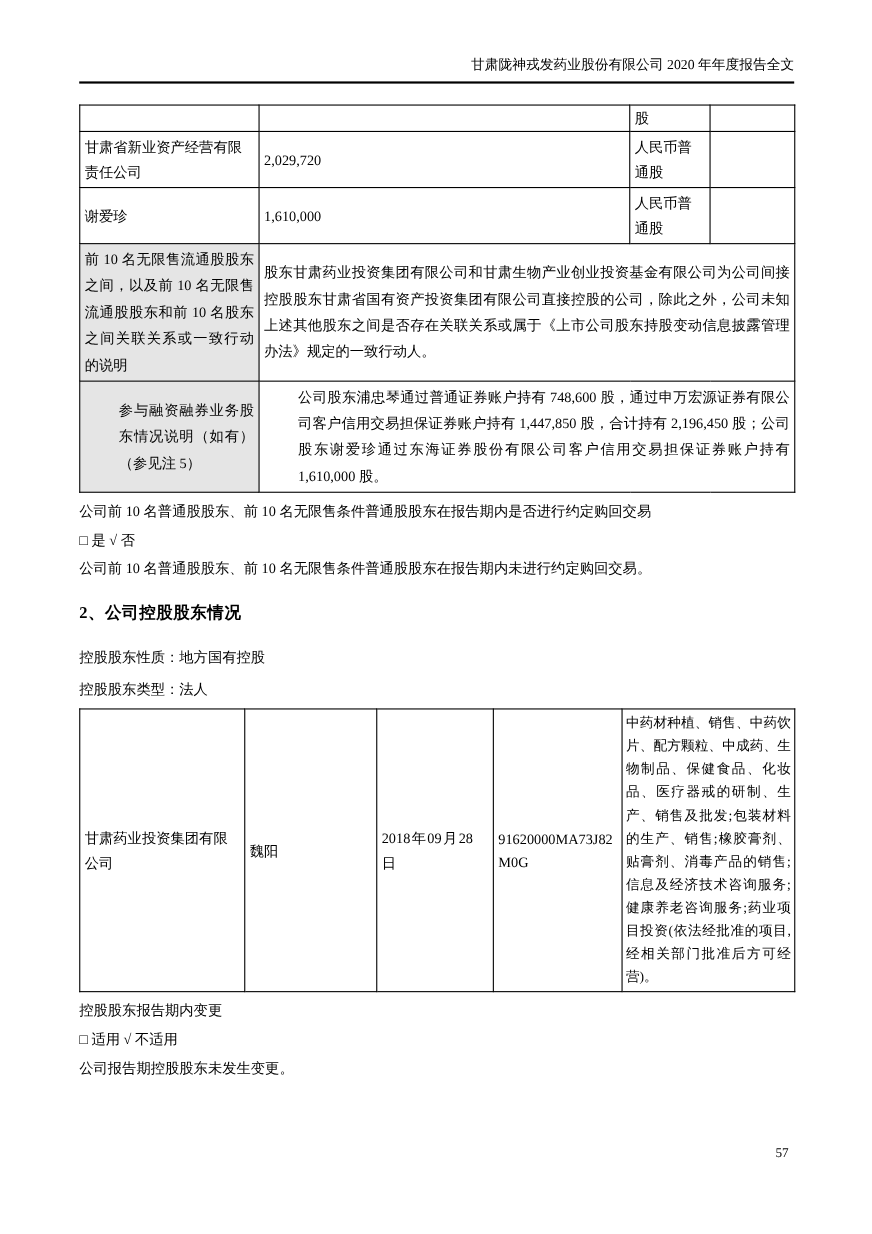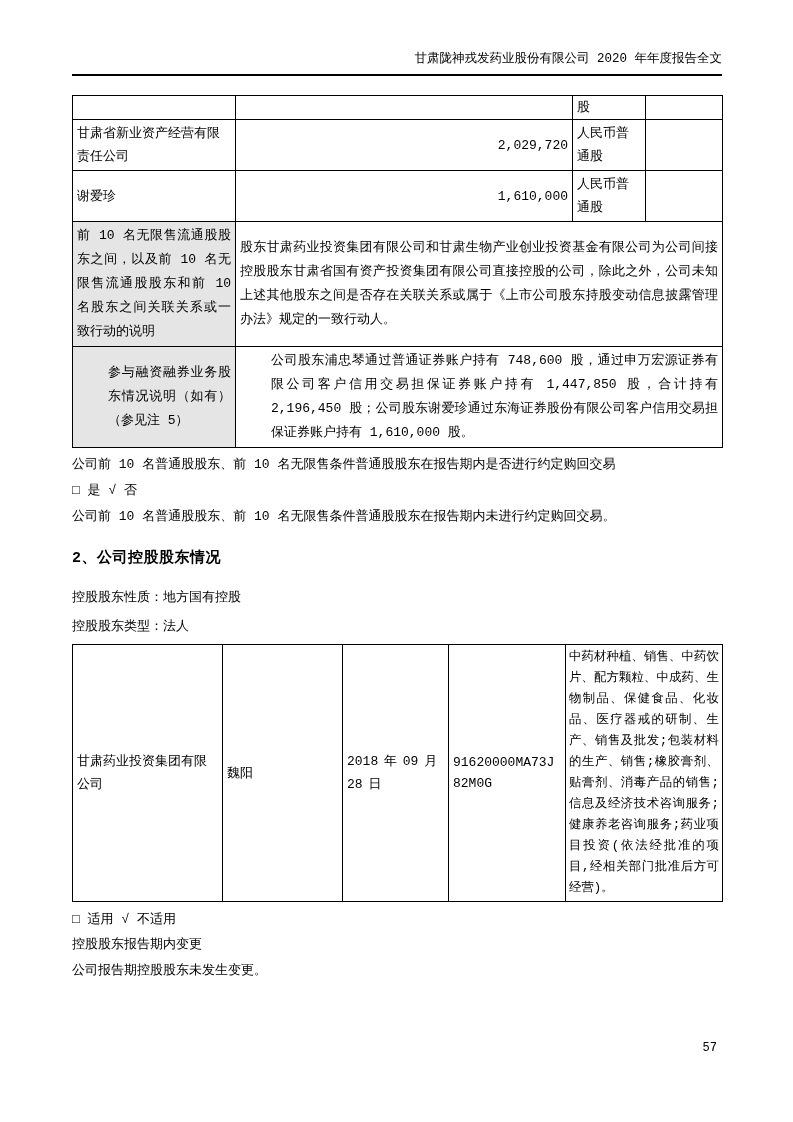--- a/index.html
+++ b/index.html
@@ -2,21 +2,21 @@
 <html lang="zh"><head>
 <meta charset="utf-8">
 <style>
   * { margin: 0; padding: 0; box-sizing: border-box; }
   html, body { background: #ffffff; }
   .page {
     position: relative;
     width: 793px;
     height: 1122px;
     background: #ffffff;
-    font-family: Liberation Mono, monospace;
+    font-family: Liberation Serif, serif;
     color: #000000;
     overflow: hidden;
   }
   .content { margin-left: 72px; width: 650px; }
 
   
   .doc-header {
     padding-top: 51px;
     text-align: right;
     font-size: 12.5px;
@@ -38,21 +38,21 @@
   td {
     border: 1px solid #000000;
     padding: 2px 4px;
     vertical-align: middle;
     line-height: 23px;
     overflow: hidden;
   }
   .t1 { margin-top: 19px; }
   .t1 .r-partial td { height: 23px; vertical-align: top; line-height: 19px; }
   .t1 .r-data td { height: 47px; }
-  .t1 .num { text-align: right; }
+  .t1 .num { }
   .t1 .r-note1 td { height: 96px; }
   .t1 .r-note2 td { height: 72px; padding-left: 35px; }
   .t1 .label-cell {
     background: #e5e5e5;
     text-align: justify;
     line-height: 24px;
     margin-top: 42px;
   }
   .t1 .note-cell {
     text-align: justify;
@@ -168,20 +168,20 @@
         <tr class="r-main">
           <td>甘肃药业投资集团有限公司</td>
           <td>魏阳</td>
           <td class="date-cell">2018 年 09 月 28 日</td>
           <td class="code-cell">91620000MA73J82M0G</td>
           <td class="biz-cell">中药材种植、销售、中药饮片、配方颗粒、中成药、生物制品、保健食品、化妆品、医疗器戒的研制、生产、销售及批发;包装材料的生产、销售;橡胶膏剂、贴膏剂、消毒产品的销售;信息及经济技术咨询服务;健康养老咨询服务;药业项目投资(依法经批准的项目,经相关部门批准后方可经营)。</td>
         </tr>
       </tbody>
     </table>
 
+    <div class="para first">控股股东报告期内变更</div>
     <div class="para">□ 适用 √ 不适用</div>
-    <div class="para first">控股股东报告期内变更</div>
     <div class="para">公司报告期控股股东未发生变更。</div>
 
   </div>
 
   <div class="page-num">57</div>
 </div>
 
 </body></html>

